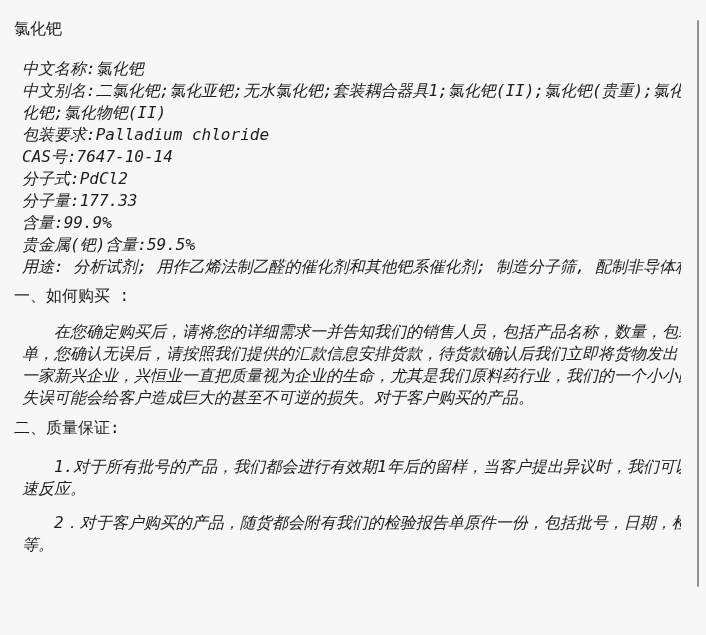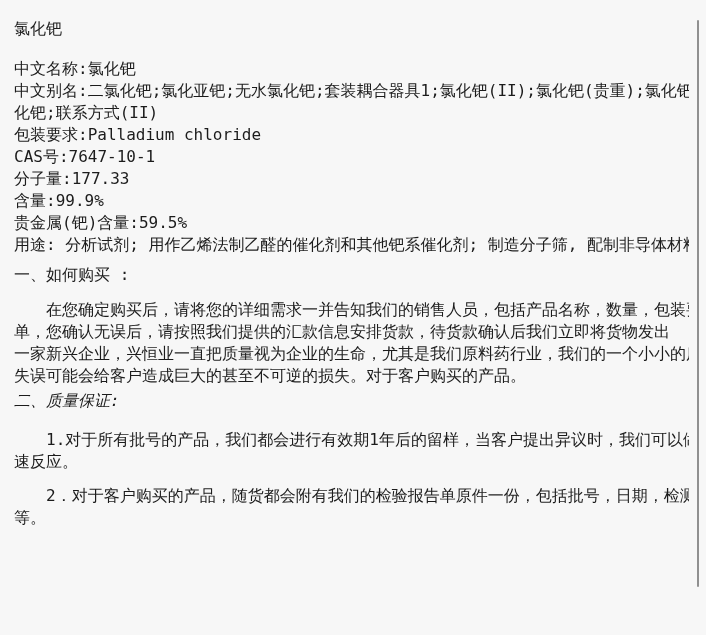--- a/index.html
+++ b/index.html
@@ -11,25 +11,25 @@
     overflow: hidden;
     background: #f7f7f7;
     box-sizing: border-box;
     padding: 18px 17px 0 14px;
     font-family: "DejaVu Sans Mono", "Liberation Mono", monospace;
     font-size: 16px;
     line-height: 22px;
     color: #1c1c1c;
   }
   .ln { white-space: pre; height: 22px; overflow: hidden; }
-  .block { margin: 0; }
+  .block { margin: 8px; font-style: italic; }
   .info-block { margin-top: 18px; }
-  .heading-how-to-buy { margin-top: 8px; }
+  .heading-how-to-buy { margin-top: 8px; font-family: Liberation Mono, monospace; }
   .para-how-to-buy { margin-top: 13px; }
-  .heading-quality { margin-top: 3px; font-style: italic; }
+  .heading-quality { margin-top: 3px; }
   .para-quality-1 { margin-top: 17px; }
   .para-quality-2 { margin-top: 12px; }
   .scrollbar-thumb {
     position: absolute;
     top: 20px;
     right: 7px;
     width: 2px;
     height: 567px;
     border-radius: 2px;
     background: #909090;
@@ -38,23 +38,24 @@
 </head>
 <body>
 
 <div class="page">
 
   <div class="ln title">氯化钯</div>
 
   <div class="block info-block">
       <div class="ln">中文名称:氯化钯</div>
       <div class="ln">中文别名:二氯化钯;氯化亚钯;无水氯化钯;套装耦合器具1;氯化钯(II);氯化钯(贵重);氯化钯/二氯</div>
-      <div class="ln">化钯;联系方式(II)</div>
+      <div class="ln">化钯;氯化物钯(II)</div>
       <div class="ln">包装要求:Palladium chloride</div>
-      <div class="ln">CAS号:7647-10-1</div>
+      <div class="ln">CAS号:7647-10-14</div>
+      <div class="ln">分子式:PdCl2</div>
       <div class="ln">分子量:177.33</div>
       <div class="ln">含量:99.9%</div>
       <div class="ln">贵金属(钯)含量:59.5%</div>
       <div class="ln">用途: 分析试剂; 用作乙烯法制乙醛的催化剂和其他钯系催化剂; 制造分子筛, 配制非导体材料镀层</div>
     </div>
 
   <div class="ln heading-how-to-buy">一、如何购买 :</div>
 
   <div class="block para-how-to-buy">
       <div class="ln">　　在您确定购买后，请将您的详细需求一并告知我们的销售人员，包括产品名称，数量，包装要求</div>

